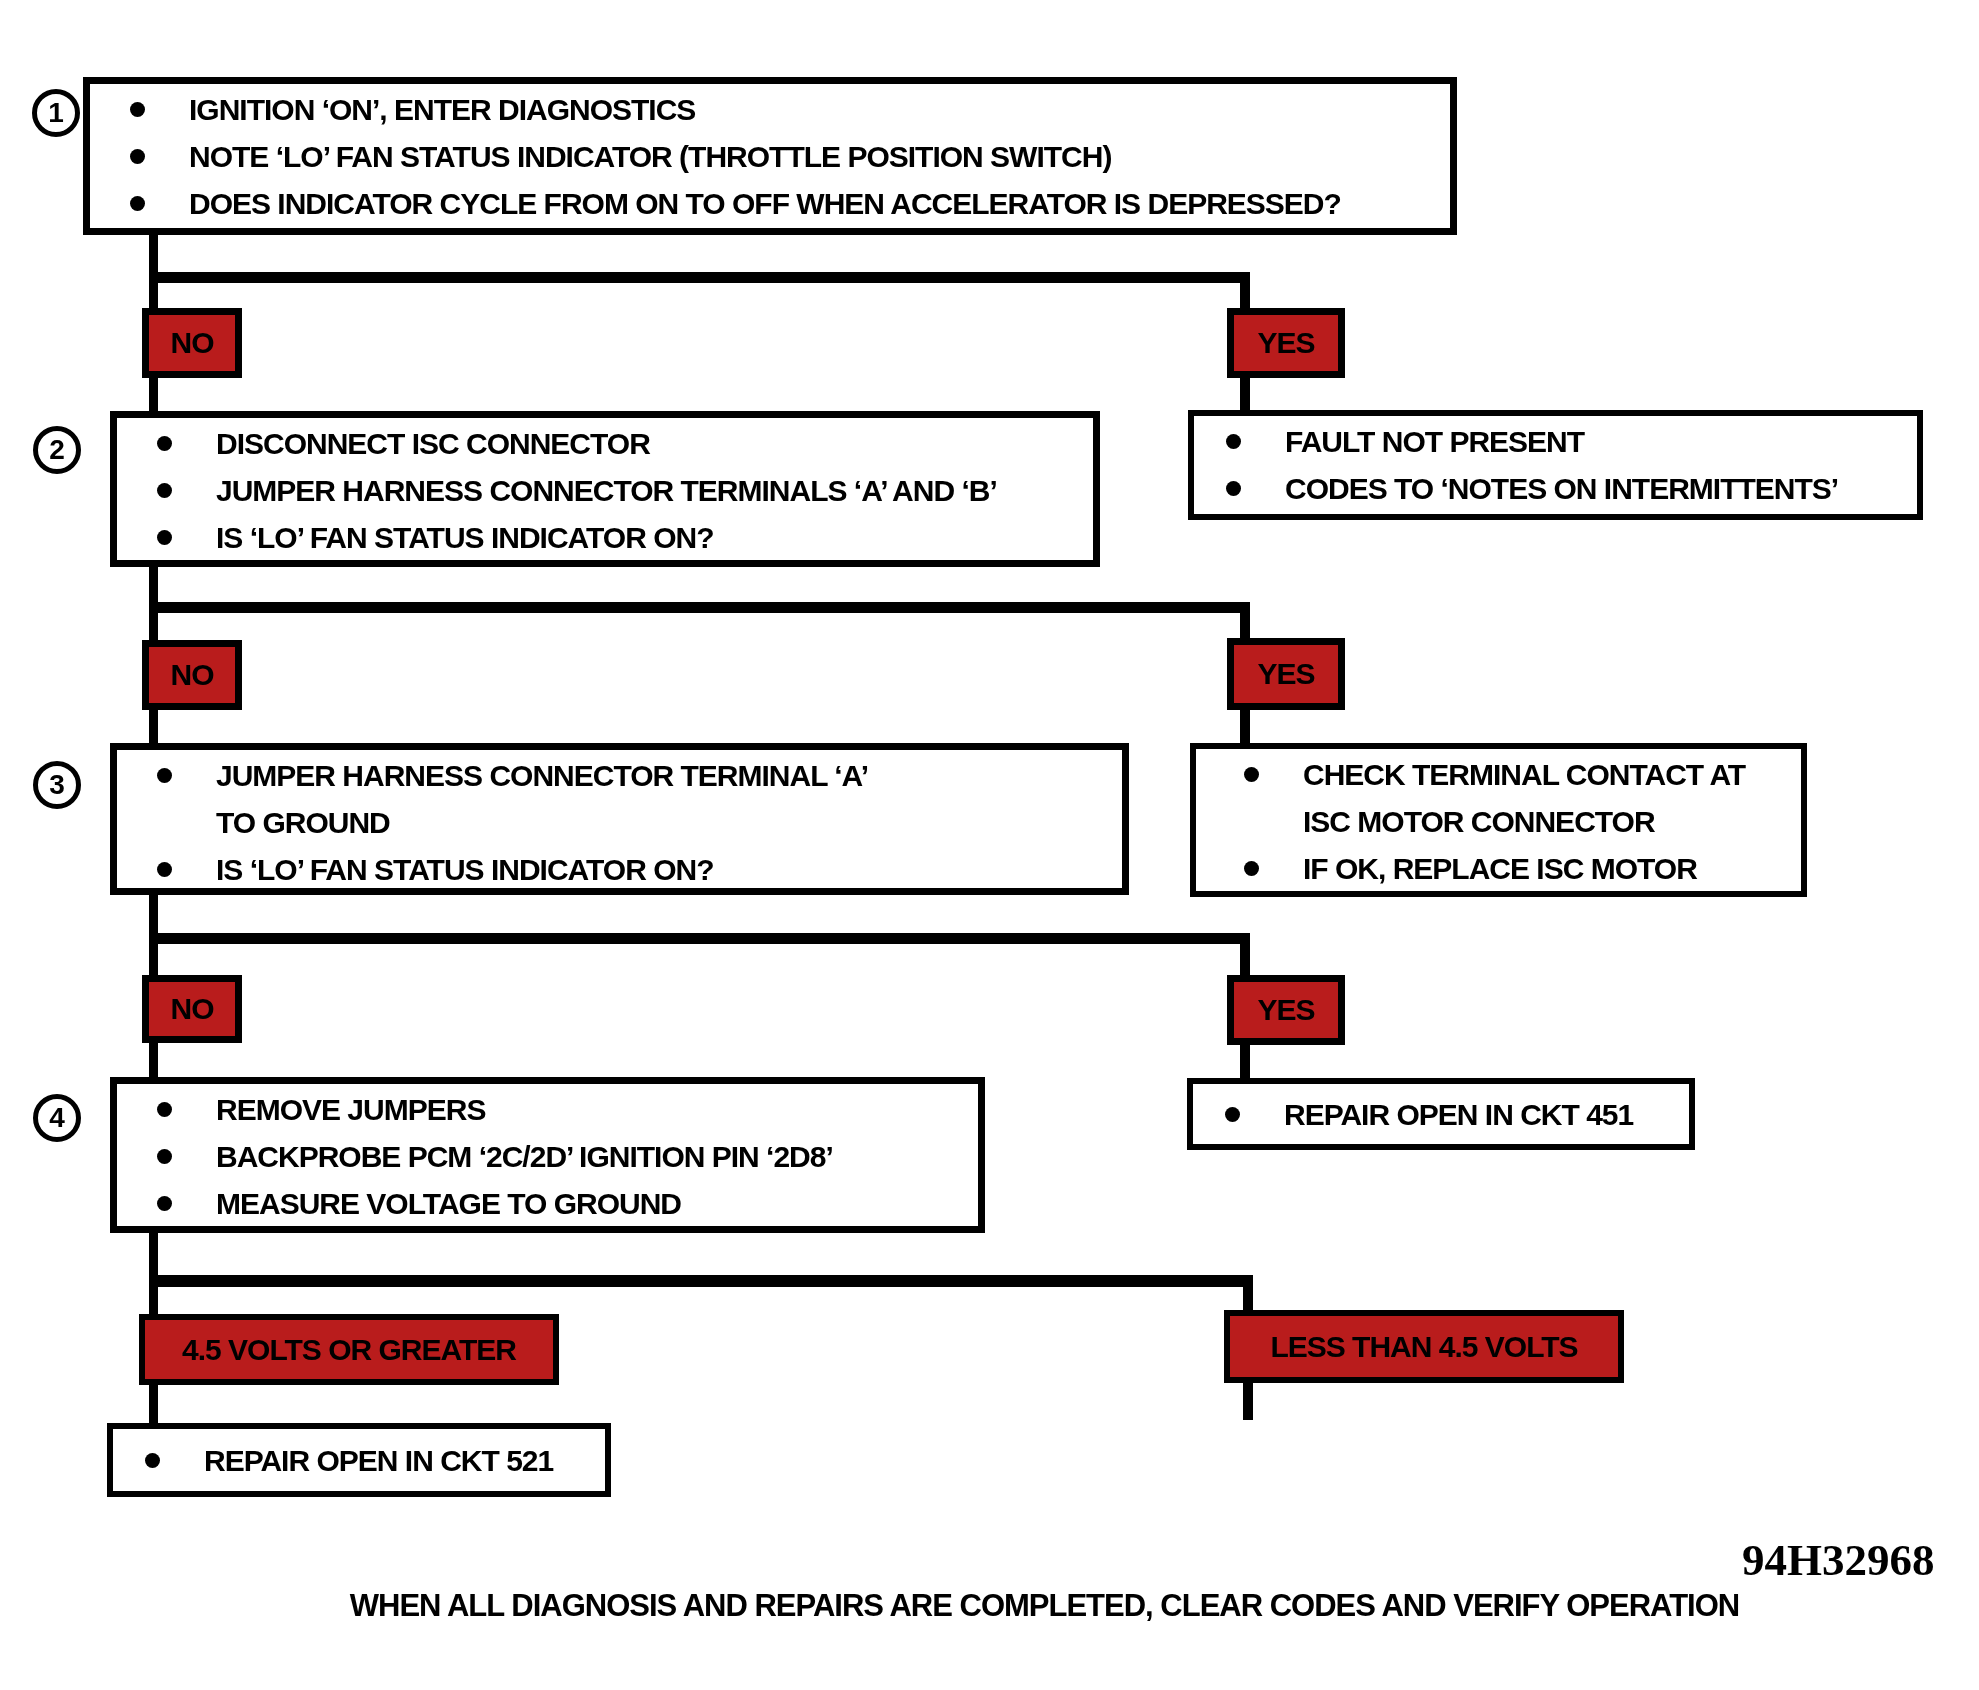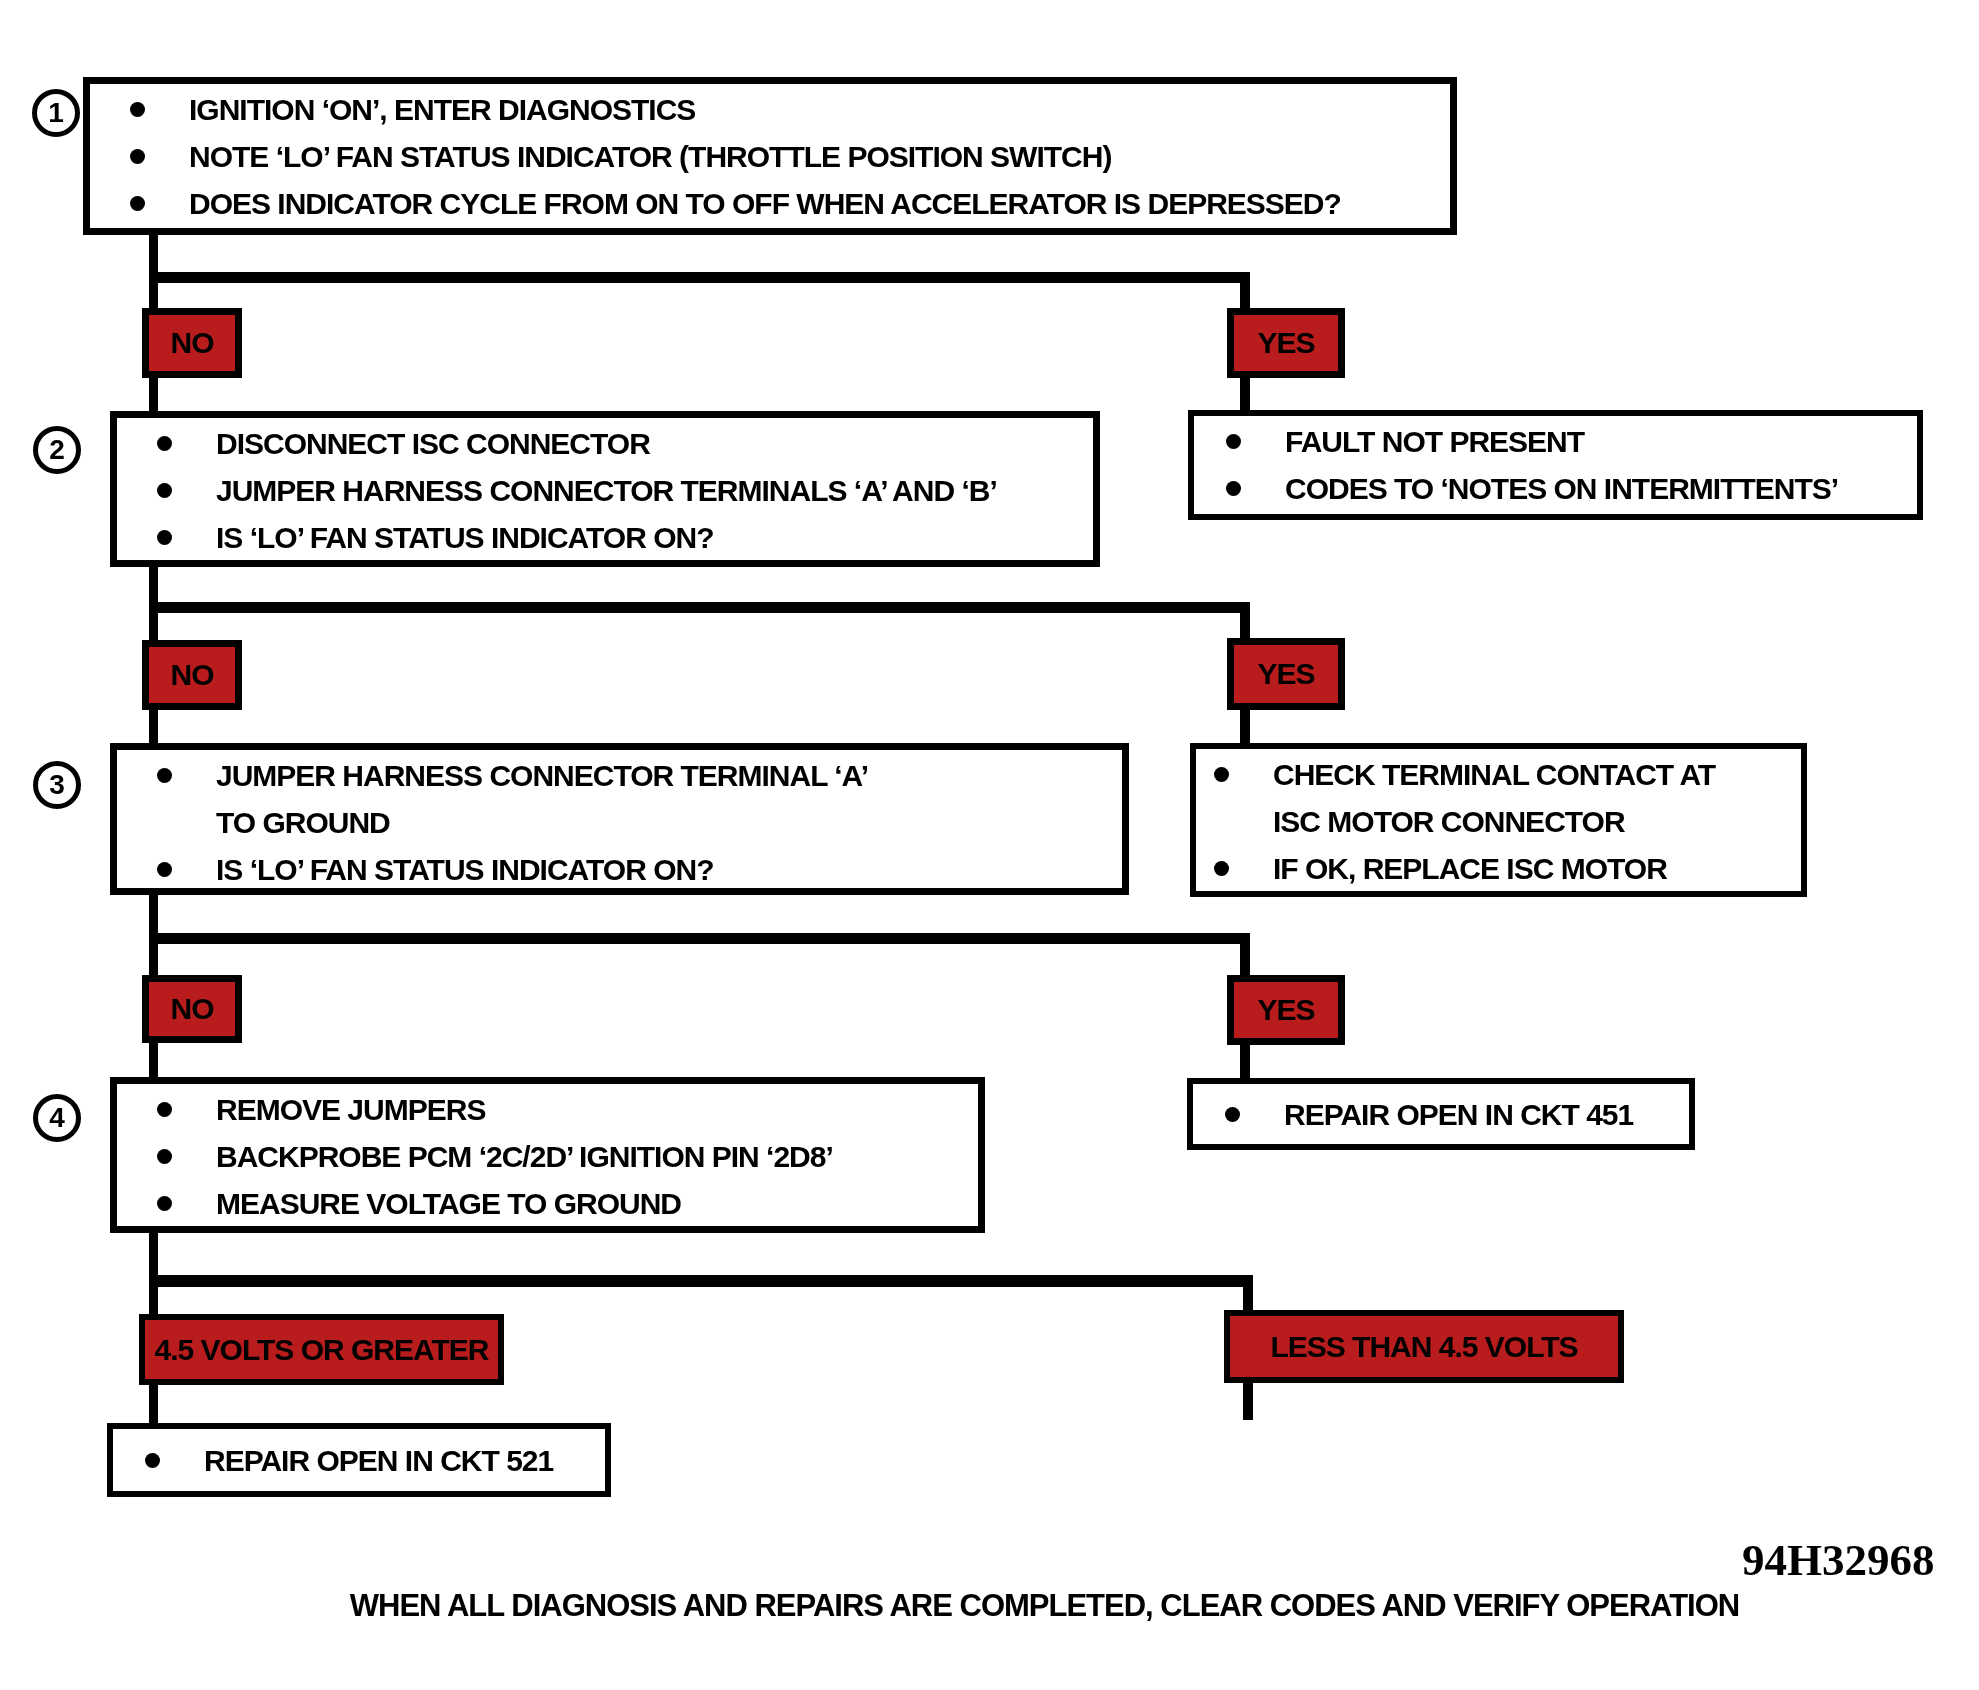--- a/index.html
+++ b/index.html
@@ -161,21 +161,21 @@
           <span class="b-text">JUMPER HARNESS CONNECTOR TERMINAL ‘A’
 TO GROUND</span>
         </li>
       <li class="bullet">
           <span class="b-text">IS ‘LO’ FAN STATUS INDICATOR ON?</span>
         </li>
     </ul>
   </div>
 
   <div class="box thin" style="left:1190px;top:743px;width:617px;height:154px;">
-    <ul class="bullets" style="padding-left:18px;">
+    <ul class="bullets" style="padding-left:48px;">
       <li class="bullet">
           <span class="b-text">CHECK TERMINAL CONTACT AT
 ISC MOTOR CONNECTOR</span>
         </li>
       <li class="bullet">
           <span class="b-text">IF OK, REPLACE ISC MOTOR</span>
         </li>
     </ul>
   </div>
 
@@ -201,21 +201,21 @@
   </div>
 
   <div class="box thin vcenter" style="left:1187px;top:1078px;width:508px;height:72px;">
     <ul class="bullets" style="padding-left:32px;">
       <li class="bullet">
           <span class="b-text">REPAIR OPEN IN CKT 451</span>
         </li>
     </ul>
   </div>
 
-  <div class="labelbox thin" style="left:107px;top:1314px;width:365px;height:71px;align-items:center;">
+  <div class="labelbox thin" style="left:107px;top:1314px;width:420px;height:71px;align-items:center;">
       <span>4.5 VOLTS OR GREATER</span>
     </div>
   <div class="labelbox thin" style="left:1192px;top:1310px;width:400px;height:73px;">
       <span>LESS THAN 4.5 VOLTS</span>
     </div>
 
   <div class="box thin vcenter" style="left:107px;top:1423px;width:504px;height:74px;">
     <ul class="bullets" style="padding-left:32px;">
       <li class="bullet">
           <span class="b-text">REPAIR OPEN IN CKT 521</span>

